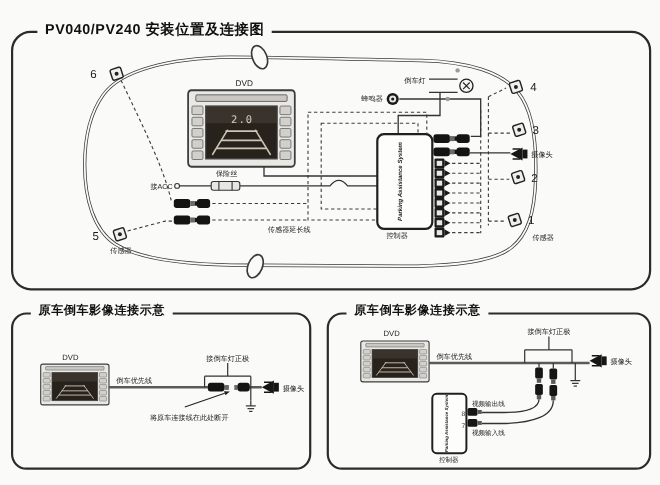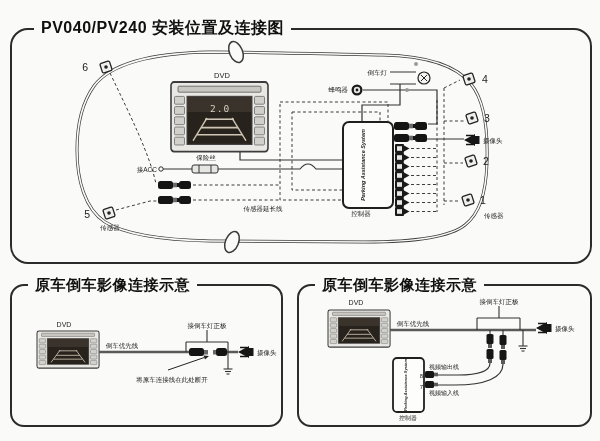--- a/index.html
+++ b/index.html
@@ -3,22 +3,22 @@
 <meta charset="utf-8">
 <style>
   html,body{margin:0;padding:0;}
   body{font-family:"Liberation Sans", sans-serif;}
   .canvas{position:relative;width:600px;height:441px;background:#fafaf8;overflow:hidden;}
   .panel{position:absolute;border:2px solid #2b2b2b;border-radius:14px;background:transparent;box-sizing:content-box;}
   #p-main{left:10px;top:28px;width:578px;height:232px;border-radius:18px;}
   #p-bl{left:10px;top:284px;width:269px;height:139px;}
   #p-br{left:297px;top:284px;width:291px;height:139px;}
   .panel-title{position:absolute;background:#fafaf8;padding:0 7px;font-weight:bold;color:#101010;white-space:nowrap;line-height:1;}
-  #p-main .panel-title{font-size:16px;left:22px;top:-10px;letter-spacing:0.5px;}
-  #p-bl .panel-title,#p-br .panel-title{font-size:15px;left:16px;top:-9px;letter-spacing:0.5px;}
+  #p-main .panel-title{font-size:13px;left:22px;top:-10px;letter-spacing:0.5px;}
+  #p-bl .panel-title,#p-br .panel-title{font-size:11px;left:16px;top:-9px;letter-spacing:0.5px;}
   svg.overlay{position:absolute;left:0;top:0;pointer-events:none;}
   svg text{font-family:"Liberation Sans", sans-serif;fill:#1c1c1c;}
   .lbl{font-size:6.5px;}
   .num{font-size:10.5px;}
   .boxtxt{font-weight:bold;font-style:italic;}
   .screen-num{font-family:"DejaVu Sans Mono", monospace;fill:#d6cdbf;font-size:9.5px;letter-spacing:1px;}
 </style>
 </head>
 <body>
 

